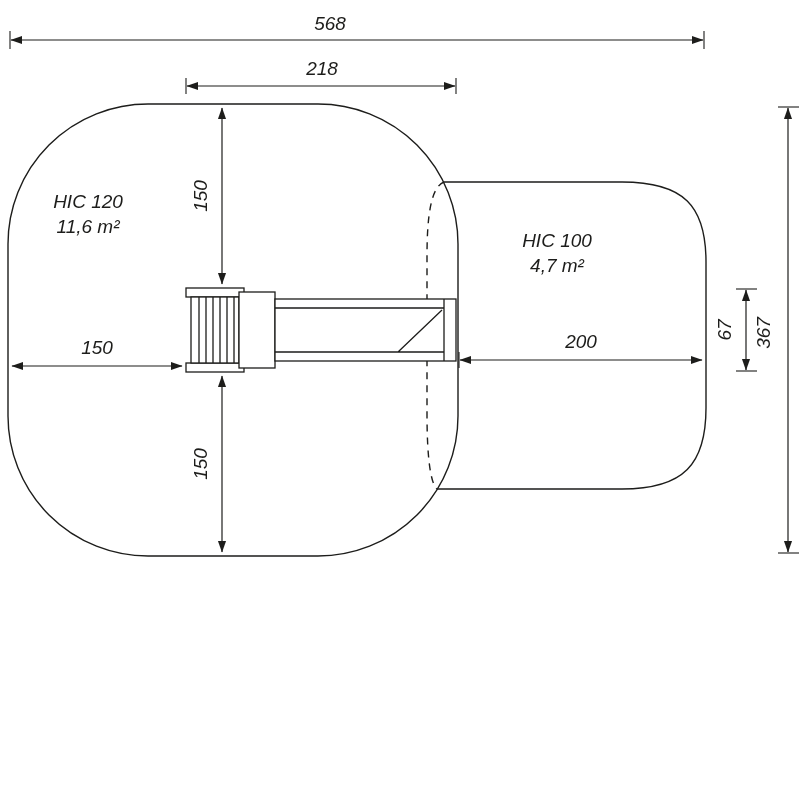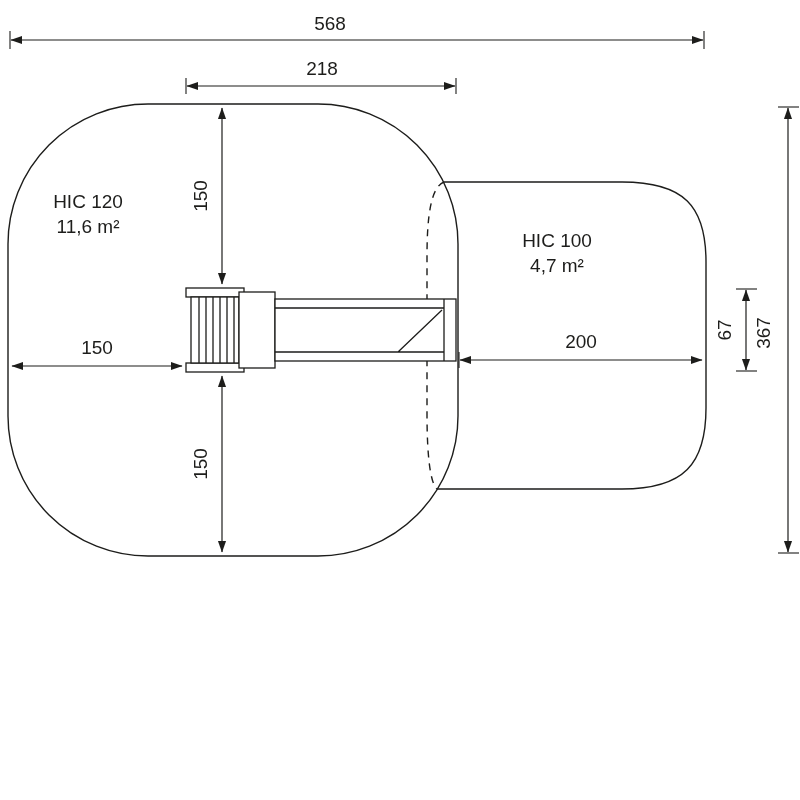--- a/index.html
+++ b/index.html
@@ -1,17 +1,17 @@
 <!DOCTYPE html>
 <html style="--line: #1d1d1b; --bg: #ffffff;"><head>
 <meta charset="utf-8">
 <style>
   :root { --line: #1d1d1b; --bg: #ffffff; }
   html, body { margin: 0; padding: 0; background: var(--bg); }
-  .canvas { width: 676px; height: 800px; position: relative; background: var(--bg); }
+  .canvas { width: 676px; height: 800px; position: relative; background: var(--bg); font-style: italic; }
   svg { display: block; }
   text {
     font-family: "Liberation Sans", sans-serif;
     font-size: 19px;
     fill: var(--line);
   }
   .shape { fill: none; stroke: var(--line); stroke-width: 1.4; }
   .hidden-edge { fill: none; stroke: var(--line); stroke-width: 1.4; stroke-dasharray: 7 6; }
   .equip { fill: #ffffff; stroke: var(--line); stroke-width: 1.3; }
   .equip-line { fill: none; stroke: var(--line); stroke-width: 1.3; }

